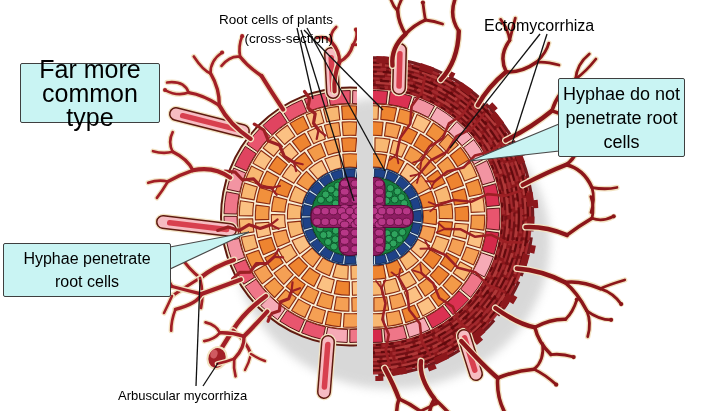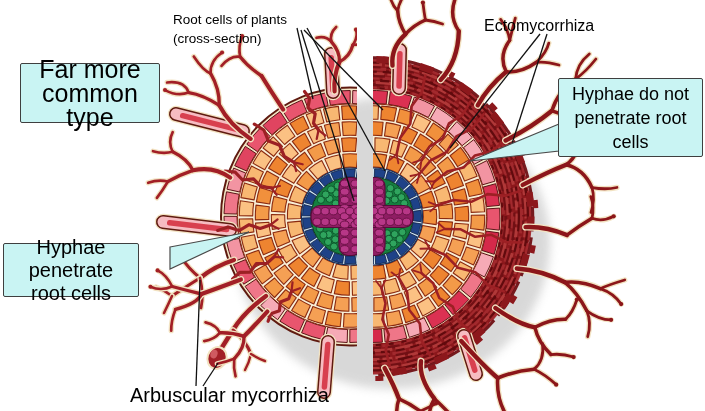--- a/index.html
+++ b/index.html
@@ -877,29 +877,29 @@
         <line x1="307" y1="28" x2="385" y2="171" stroke="#111111" stroke-width="1.3"></line>
         <line x1="540" y1="34" x2="450" y2="148" stroke="#111111" stroke-width="1.3"></line>
         <line x1="547" y1="34" x2="509" y2="153" stroke="#111111" stroke-width="1.3"></line>
         <line x1="196" y1="386" x2="200" y2="280" stroke="#111111" stroke-width="1.3"></line>
         <line x1="203" y1="386" x2="218" y2="363" stroke="#111111" stroke-width="1.3"></line>
         <path d="M170 247 L249 232 L170 269 Z" fill="#c9f4f3" stroke="#4a4a4a" stroke-width="1.2"></path>
         <path d="M559 124 L470 161 L559 151 Z" fill="#c9f4f3" stroke="#4a4a4a" stroke-width="1.2"></path>
       </g>
     </svg>
 
-  <div class="lbl plain" style="left:173px;top:10px;width:160px;text-align:left">Root cells of plants
+  <div class="lbl plain" style="left:173px;top:10px;width:160px;text-align:right">Root cells of plants
 (cross-section)</div>
 
   <div class="lbl plain" style="left:484px;top:16px;font-size:16px">Ectomycorrhiza</div>
 
-  <div class="lbl plain" style="left:130px;top:386px;font-size:20px">Arbuscular mycorrhiza</div>
+  <div class="lbl plain" style="left:118px;top:386px;font-size:13px">Arbuscular mycorrhiza</div>
 
   <div class="lbl box" style="left: 20px; top: 63px; width: 140px; height: 60px; font-size: 25px; line-height: 24px; background: rgb(201, 244, 243); border-color: rgb(63, 63, 63);">Far more
 common type</div>
 
-  <div class="lbl box" style="left: 3px; top: 243px; width: 136px; height: 54px; font-size: 20px; line-height: 23px; background: rgb(201, 244, 243); border-color: rgb(63, 63, 63);">Hyphae penetrate
+  <div class="lbl box" style="left: 3px; top: 243px; width: 168px; height: 54px; font-size: 16px; line-height: 23px; background: rgb(201, 244, 243); border-color: rgb(63, 63, 63);">Hyphae penetrate
 root cells</div>
 
-  <div class="lbl box" style="left: 558px; top: 78px; width: 145px; height: 79px; font-size: 18px; line-height: 24px; background: rgb(201, 244, 243); border-color: rgb(63, 63, 63);">Hyphae do not
+  <div class="lbl box" style="left: 558px; top: 78px; width: 127px; height: 79px; font-size: 18px; line-height: 24px; background: rgb(201, 244, 243); border-color: rgb(63, 63, 63);">Hyphae do not
 penetrate root
 cells</div>
 </div>
 
 </body></html>

